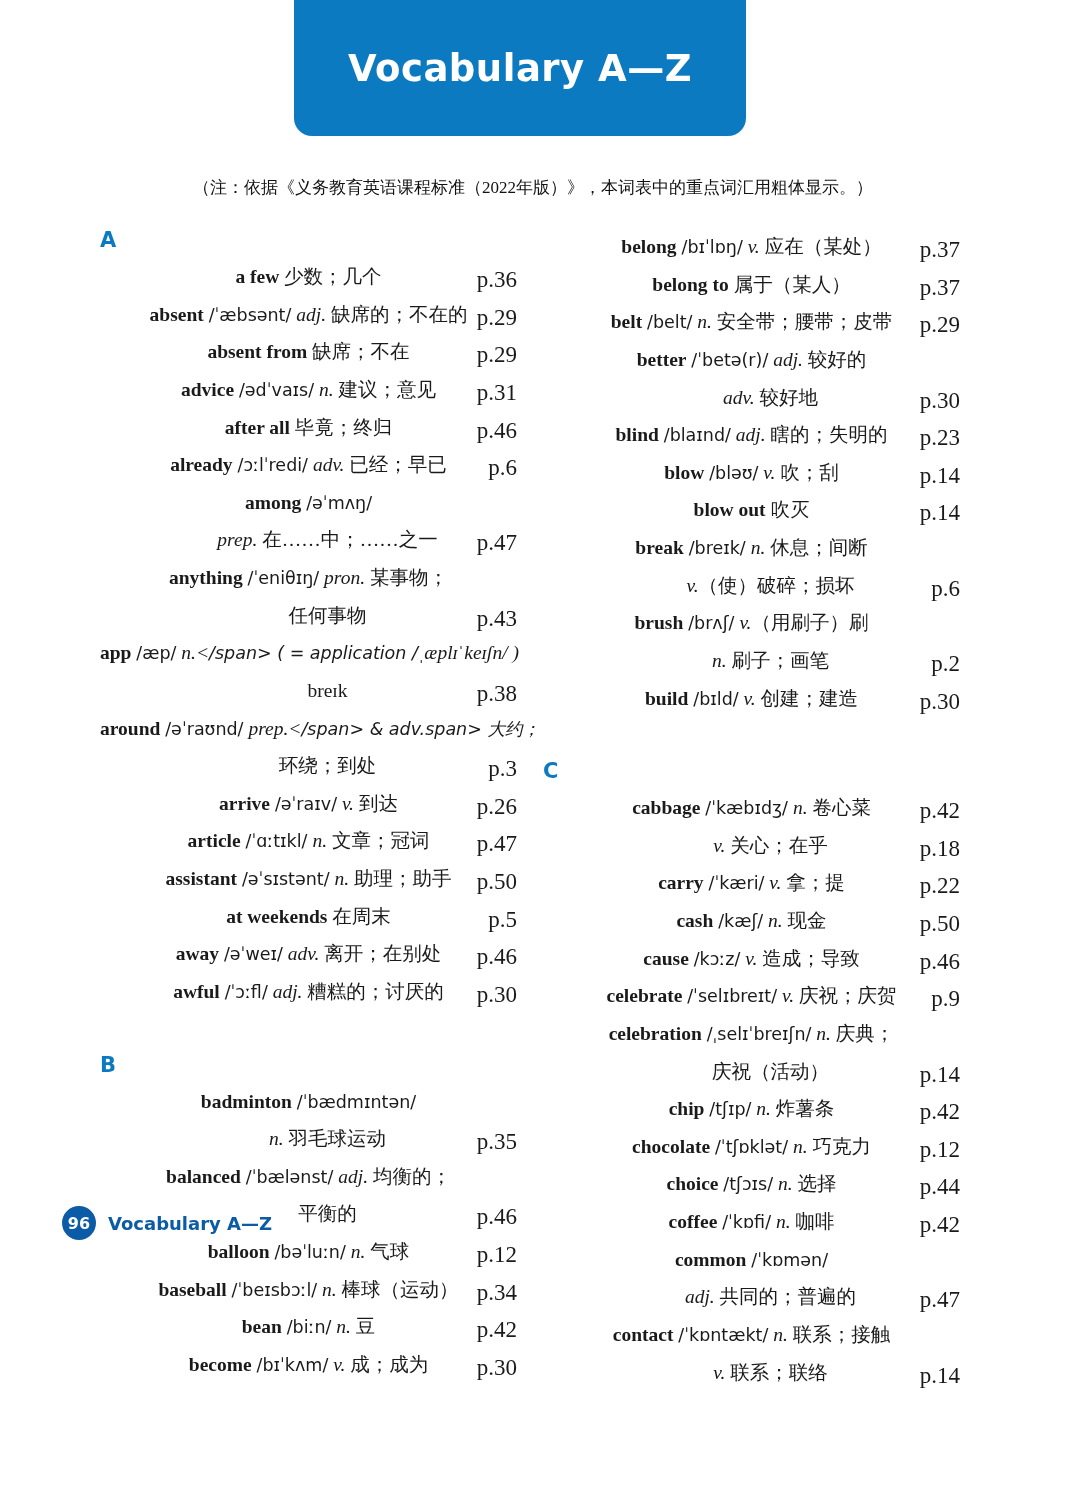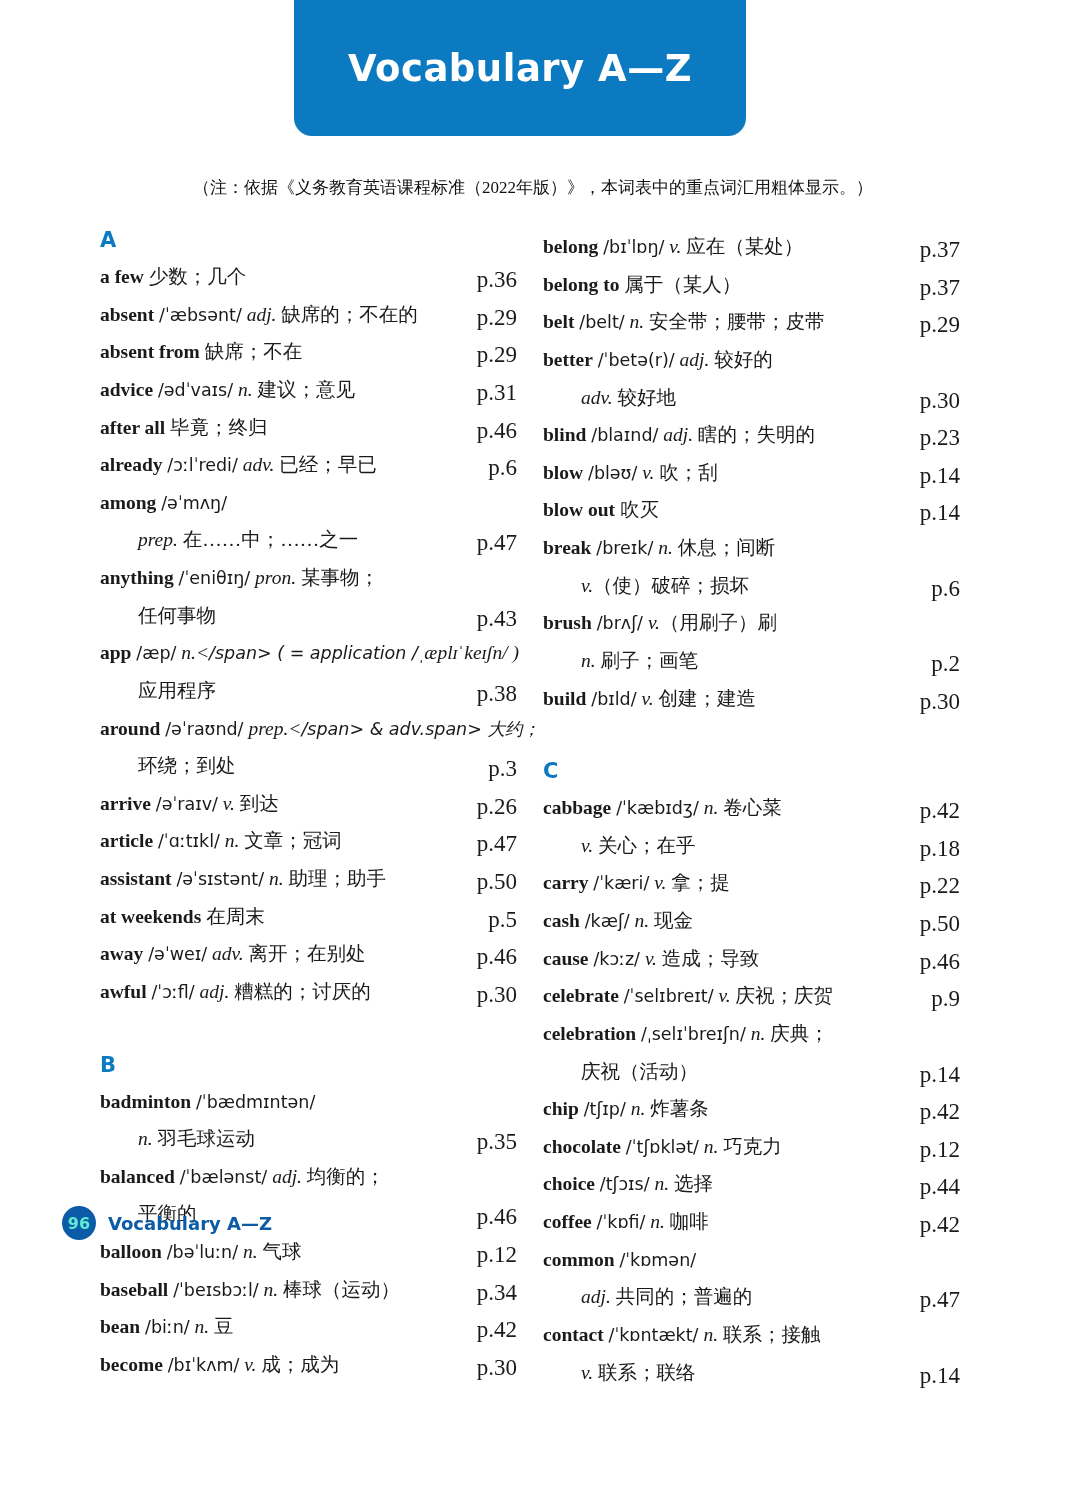--- a/index.html
+++ b/index.html
@@ -72,20 +72,21 @@
     margin-top: 0;
   }
   .letter.spaced {
     margin-top: 42px;
   }
   .entry {
     position: relative;
     font-size: 19.5px;
     line-height: 1.93;
     white-space: nowrap;
+    text-align: center;
   }
   .entry .page-ref {
     position: absolute;
     right: 0;
     font-size: 23px;
   }
   .indent {
     display: inline-block;
     width: 38px;
   }
@@ -105,21 +106,21 @@
     bottom: 48px;
     display: flex;
     align-items: center;
     gap: 12px;
   }
   .page-badge {
     width: 34px;
     height: 34px;
     border-radius: 50%;
     background: #0c5ba6;
-    color: #5eead4;
+    color: #ffffff;
     font-family: "DejaVu Sans", sans-serif;
     font-weight: bold;
     font-size: 16px;
     display: flex;
     align-items: center;
     justify-content: center;
   }
   .footer-label {
     color: #0c5ba6;
     font-family: "DejaVu Sans", sans-serif;
@@ -145,21 +146,21 @@
         <div class="entry"><span><span class="hw">absent</span> <span class="ipa">/ˈæbsənt/</span> <span class="pos">adj.</span> 缺席的；不在的</span><span class="page-ref">p.29</span></div>
         <div class="entry"><span><span class="hw">absent from</span> 缺席；不在</span><span class="page-ref">p.29</span></div>
         <div class="entry"><span><span class="hw">advice</span> <span class="ipa">/ədˈvaɪs/</span> <span class="pos">n.</span> 建议；意见</span><span class="page-ref">p.31</span></div>
         <div class="entry"><span><span class="hw">after all</span> 毕竟；终归</span><span class="page-ref">p.46</span></div>
         <div class="entry"><span><span class="hw">already</span> <span class="ipa">/ɔːlˈredi/</span> <span class="pos">adv.</span> 已经；早已</span><span class="page-ref">p.6</span></div>
         <div class="entry"><span><span class="hw">among</span> <span class="ipa">/əˈmʌŋ/</span></span></div>
         <div class="entry"><span class="indent"></span><span><span class="pos">prep.</span> 在……中；……之一</span><span class="page-ref">p.47</span></div>
         <div class="entry"><span><span class="hw">anything</span> <span class="ipa">/ˈeniθɪŋ/</span> <span class="pos">pron.</span> 某事物；</span></div>
         <div class="entry"><span class="indent"></span><span>任何事物</span><span class="page-ref">p.43</span></div>
         <div class="entry"><span><span class="hw">app</span> <span class="ipa">/æp/</span> <span class="pos">n.&lt;<span class="ipa">/span&gt; ( = application /</span>ˌæplɪˈkeɪʃn/ )</span></span></div>
-        <div class="entry"><span class="indent"></span><span>应用程序</span><span class="page-ref">p.38</span></div>
+        <div class="entry"><span class="indent"></span><span>breɪk</span><span class="page-ref">p.38</span></div>
         <div class="entry"><span><span class="hw">around</span> <span class="ipa">/əˈraʊnd/</span> <span class="pos">prep.&lt;<span class="ipa">/span&gt; &amp; <span class="pos">adv.span&gt; 大约；</span></span></span></span></div>
         <div class="entry"><span class="indent"></span><span>环绕；到处</span><span class="page-ref">p.3</span></div>
         <div class="entry"><span><span class="hw">arrive</span> <span class="ipa">/əˈraɪv/</span> <span class="pos">v.</span> 到达</span><span class="page-ref">p.26</span></div>
         <div class="entry"><span><span class="hw">article</span> <span class="ipa">/ˈɑːtɪkl/</span> <span class="pos">n.</span> 文章；冠词</span><span class="page-ref">p.47</span></div>
         <div class="entry"><span><span class="hw">assistant</span> <span class="ipa">/əˈsɪstənt/</span> <span class="pos">n.</span> 助理；助手</span><span class="page-ref">p.50</span></div>
         <div class="entry"><span><span class="hw">at weekends</span> 在周末</span><span class="page-ref">p.5</span></div>
         <div class="entry"><span><span class="hw">away</span> <span class="ipa">/əˈweɪ/</span> <span class="pos">adv.</span> 离开；在别处</span><span class="page-ref">p.46</span></div>
         <div class="entry"><span><span class="hw">awful</span> <span class="ipa">/ˈɔːfl/</span> <span class="pos">adj.</span> 糟糕的；讨厌的</span><span class="page-ref">p.30</span></div>
         <div class="letter spaced">B</div>
         <div class="entry"><span><span class="hw">badminton</span> <span class="ipa">/ˈbædmɪntən/</span></span></div>

